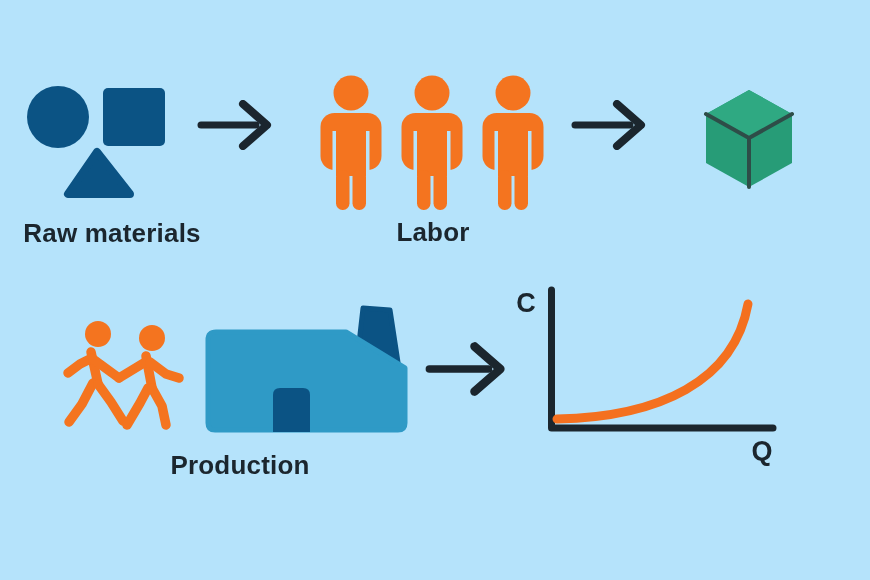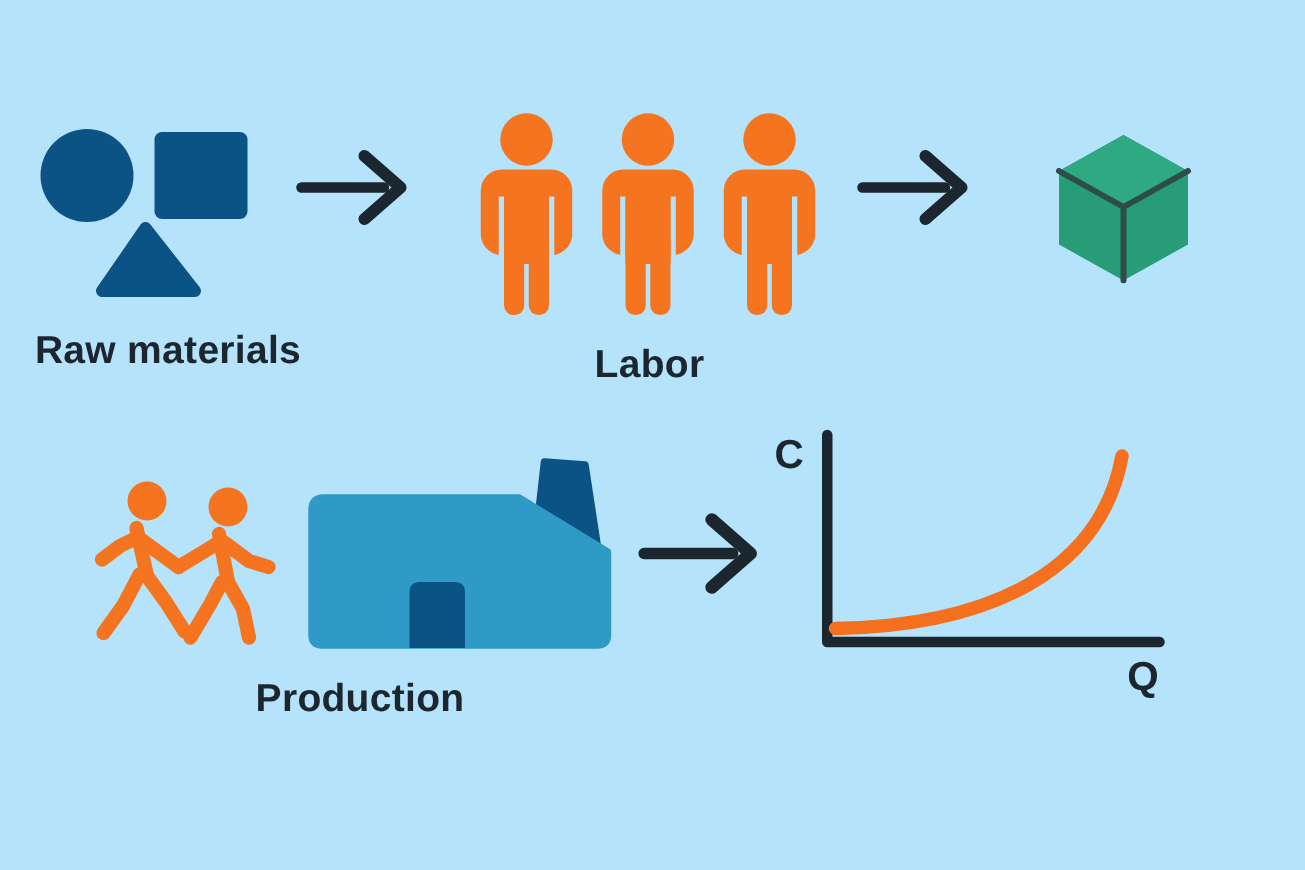--- a/index.html
+++ b/index.html
@@ -70,21 +70,21 @@
         <rect class="f-orange" x="18" y="88" width="30" height="14"></rect>
         <rect class="f-orange" x="18" y="96" width="13.5" height="40" rx="6.5"></rect>
         <rect class="f-orange" x="34.5" y="96" width="13.5" height="40" rx="6.5"></rect>
       </g>
     </defs>
     <use href="#worker" x="0" y="0"></use>
     <use href="#worker" x="81" y="0"></use>
     <use href="#worker" x="162" y="0"></use>
   </svg>
 
-  <div class="label" style="left:383px;top:227px;width:100px">Labor</div>
+  <div class="label" style="left:383px;top:217px;width:100px">Labor</div>
 
   <svg class="abs" style="left:570px;top:100px" width="80" height="50" viewBox="0 0 80 50">
     <path class="s-ink" d="M5 25 L60 25" fill="none" stroke-width="7" stroke-linecap="round"></path>
     <path class="s-ink" d="M47 4 L71 25 L47 46" fill="none" stroke-width="8" stroke-linecap="round" stroke-linejoin="round"></path>
   </svg>
 
   <svg class="abs" style="left:703px;top:87px" width="92" height="102" viewBox="0 0 92 102">
     <polygon class="f-green-side" points="46,3 89,27 89,76 46,100 3,76 3,27"></polygon>
     <polygon class="f-green-top" points="46,3 89,27 46,51 3,27"></polygon>
     <path class="s-green-edge" d="M3 27 L46 51 L89 27 M46 51 L46 100" fill="none" stroke-width="4" stroke-linecap="round" stroke-linejoin="round"></path>

